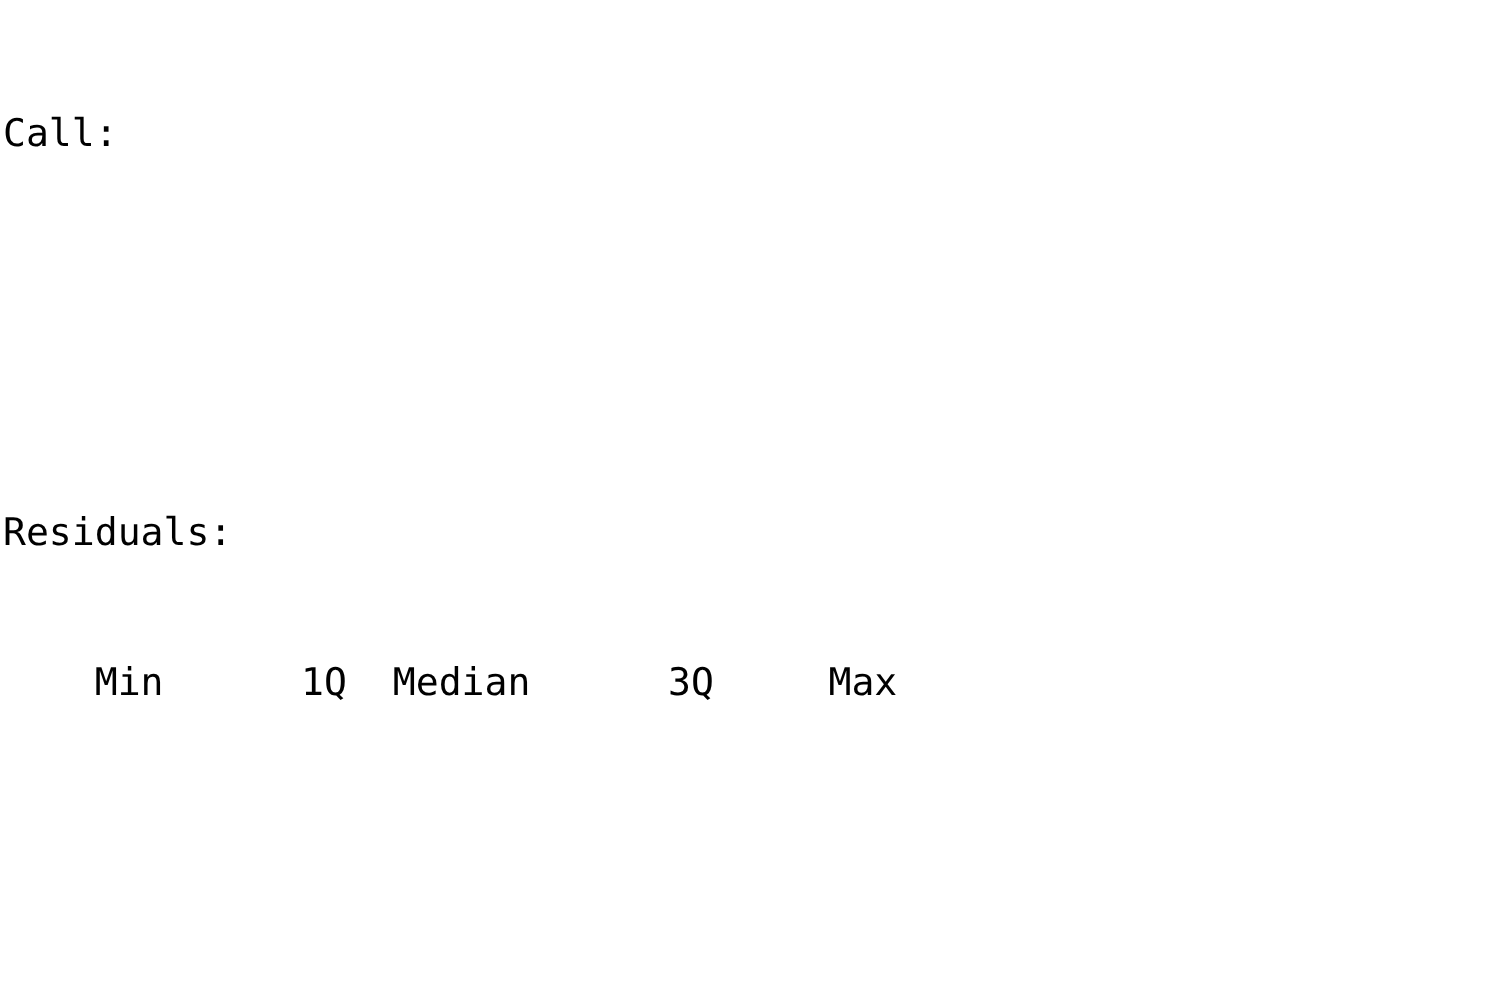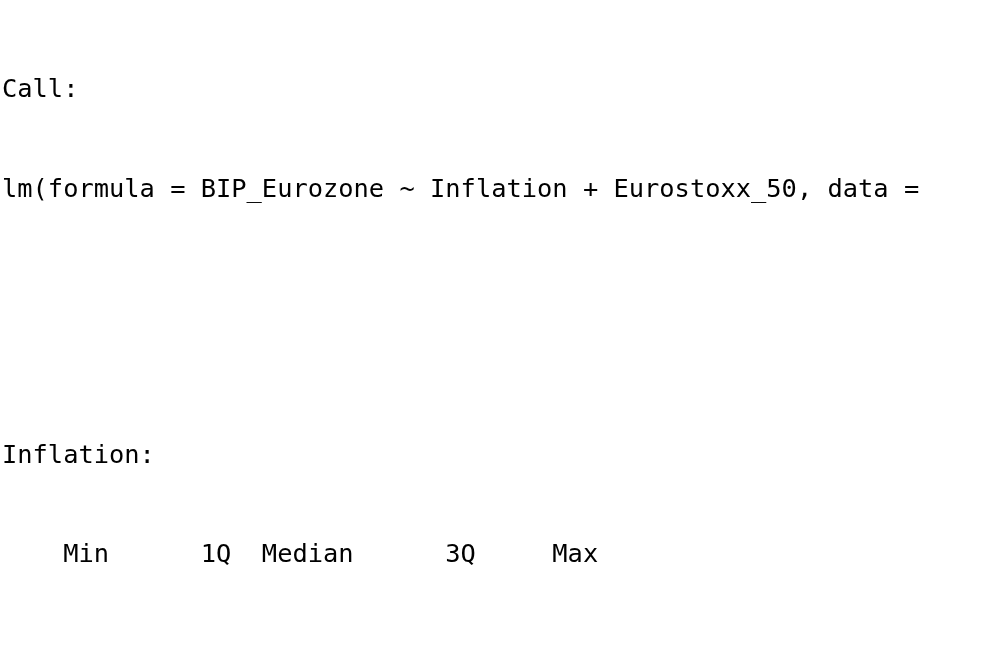--- a/index.html
+++ b/index.html
@@ -36,25 +36,24 @@
   .blank {
     display: block;
     height: 33.2px;
   }
 </style>
 </head>
 <body>
 
 <div id="console" style="background: rgb(255, 255, 255); color: rgb(0, 0, 0);">
   <span class="line">Call:</span>
-  <span class="line">lm(formula = BIP_Eurozone ~ Inflation + Eurostoxx_50, data =</span>
 
   <span class="blank"></span>
 
-  <span class="line">Inflation:</span>
+  <span class="line">Residuals:</span>
   <span class="line">    Min      1Q  Median      3Q     Max </span>
   
 
   
 
   
   
   
   
   

